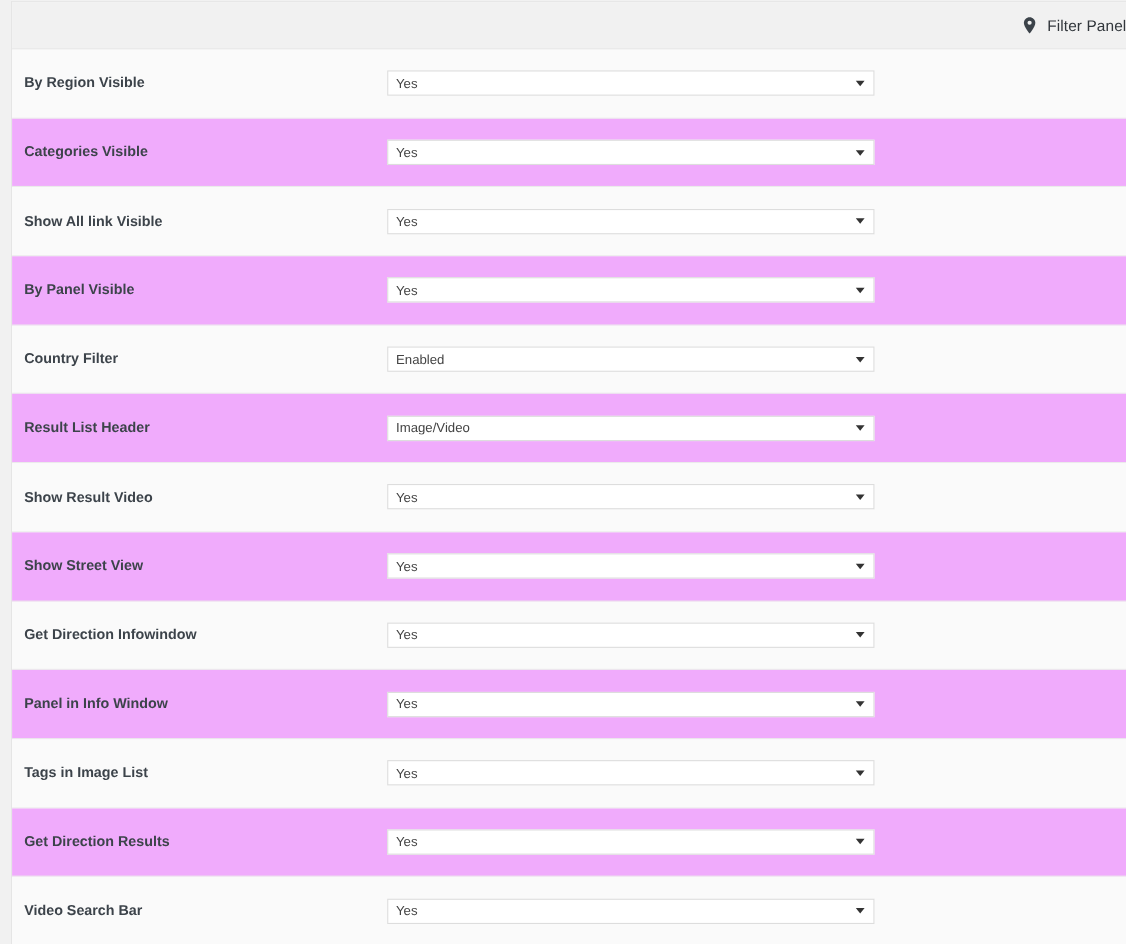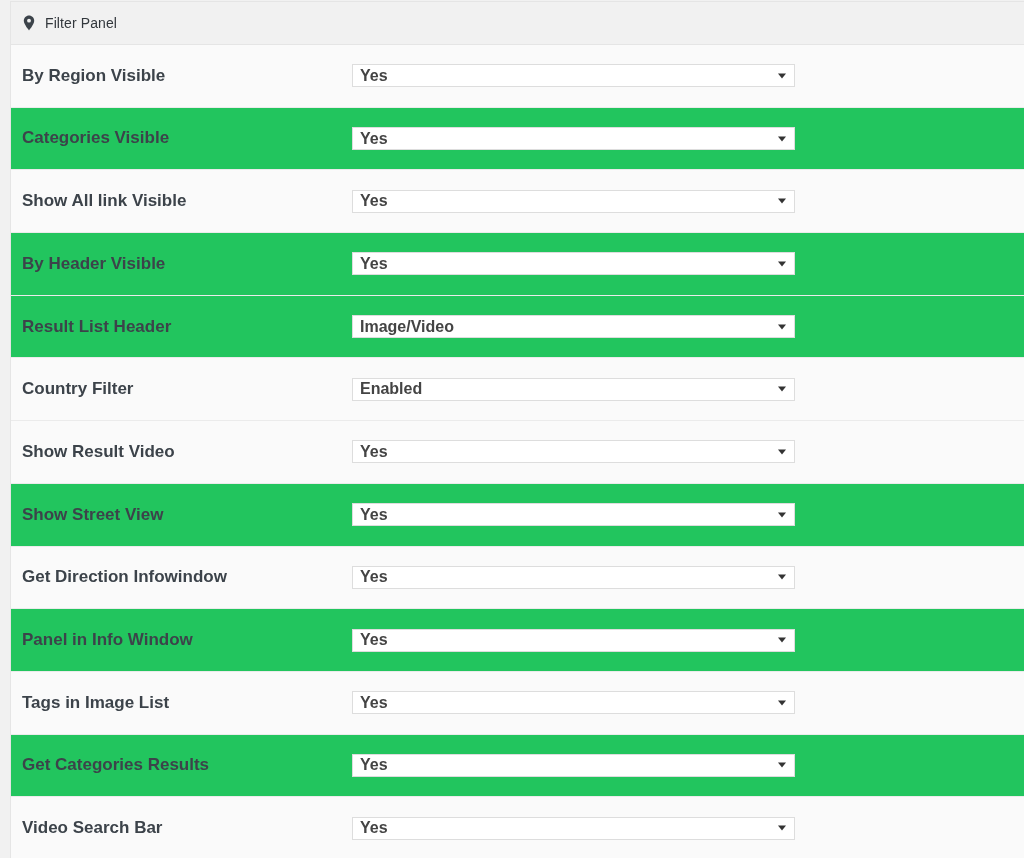--- a/index.html
+++ b/index.html
@@ -30,20 +30,21 @@
 
   
   .panel-header {
     height: 43px;
     background: #f1f1f1;
     border-bottom: 1px solid #e5e5e5;
     display: flex;
     align-items: center;
     padding-left: 11px;
     box-sizing: border-box;
+    justify-content: flex-end;
   }
   .pin-icon {
     width: 14px;
     height: 16px;
     margin-right: 9px;
     display: inline-flex;
     align-items: center;
     justify-content: center;
     flex: 0 0 auto;
   }
@@ -66,28 +67,28 @@
     display: flex;
     align-items: center;
     border-bottom: 1px solid #ebebeb;
     background: #fafafa;
     box-sizing: border-box;
   }
   .setting-row:last-child {
     border-bottom: 1px solid #e5e5e5;
   }
   .setting-row.alt {
-    background: #22c55e;
+    background: #f0abfc;
   }
 
   .row-label {
     width: 330px;
     flex: 0 0 330px;
     padding-left: 11px;
-    font-size: 17px;
+    font-size: 13px;
     font-weight: bold;
     color: #3c434a;
     box-sizing: border-box;
     line-height: 1.3;
   }
 
   .row-control {
     flex: 1 1 auto;
     padding-left: 11px;
     box-sizing: border-box;
@@ -99,23 +100,23 @@
     height: 23px;
     background: #ffffff;
     border: 1px solid #dddddd;
     box-sizing: border-box;
     display: flex;
     align-items: center;
     cursor: default;
   }
   .select-value {
     padding-left: 7px;
-    font-size: 16px;
+    font-size: 12px;
     color: #444444;
-    font-weight: 700;
+    font-weight: 400;
     line-height: 1;
     white-space: nowrap;
     overflow: hidden;
     text-overflow: ellipsis;
     padding-right: 26px;
   }
   .select-arrow {
     position: absolute;
     right: 8px;
     top: 50%;
@@ -168,50 +169,50 @@
       <div class="row-label">Show All link Visible</div>
       <div class="row-control">
         <div class="select-box">
           <span class="select-value">Yes</span>
           <span class="select-arrow"></span>
         </div>
       </div>
     </div>
 
     <div class="setting-row alt">
-      <div class="row-label">By Header Visible</div>
-      <div class="row-control">
-        <div class="select-box">
-          <span class="select-value">Yes</span>
+      <div class="row-label">By Panel Visible</div>
+      <div class="row-control">
+        <div class="select-box">
+          <span class="select-value">Yes</span>
+          <span class="select-arrow"></span>
+        </div>
+      </div>
+    </div>
+
+    <div class="setting-row">
+      <div class="row-label">Country Filter</div>
+      <div class="row-control">
+        <div class="select-box">
+          <span class="select-value">Enabled</span>
           <span class="select-arrow"></span>
         </div>
       </div>
     </div>
 
     <div class="setting-row alt">
       <div class="row-label">Result List Header</div>
       <div class="row-control">
         <div class="select-box">
           <span class="select-value">Image/Video</span>
           <span class="select-arrow"></span>
         </div>
       </div>
     </div>
 
     <div class="setting-row">
-      <div class="row-label">Country Filter</div>
-      <div class="row-control">
-        <div class="select-box">
-          <span class="select-value">Enabled</span>
-          <span class="select-arrow"></span>
-        </div>
-      </div>
-    </div>
-
-    <div class="setting-row">
       <div class="row-label">Show Result Video</div>
       <div class="row-control">
         <div class="select-box">
           <span class="select-value">Yes</span>
           <span class="select-arrow"></span>
         </div>
       </div>
     </div>
 
     <div class="setting-row alt">
@@ -248,21 +249,21 @@
       <div class="row-label">Tags in Image List</div>
       <div class="row-control">
         <div class="select-box">
           <span class="select-value">Yes</span>
           <span class="select-arrow"></span>
         </div>
       </div>
     </div>
 
     <div class="setting-row alt">
-      <div class="row-label">Get Categories Results</div>
+      <div class="row-label">Get Direction Results</div>
       <div class="row-control">
         <div class="select-box">
           <span class="select-value">Yes</span>
           <span class="select-arrow"></span>
         </div>
       </div>
     </div>
 
     <div class="setting-row">
       <div class="row-label">Video Search Bar</div>

